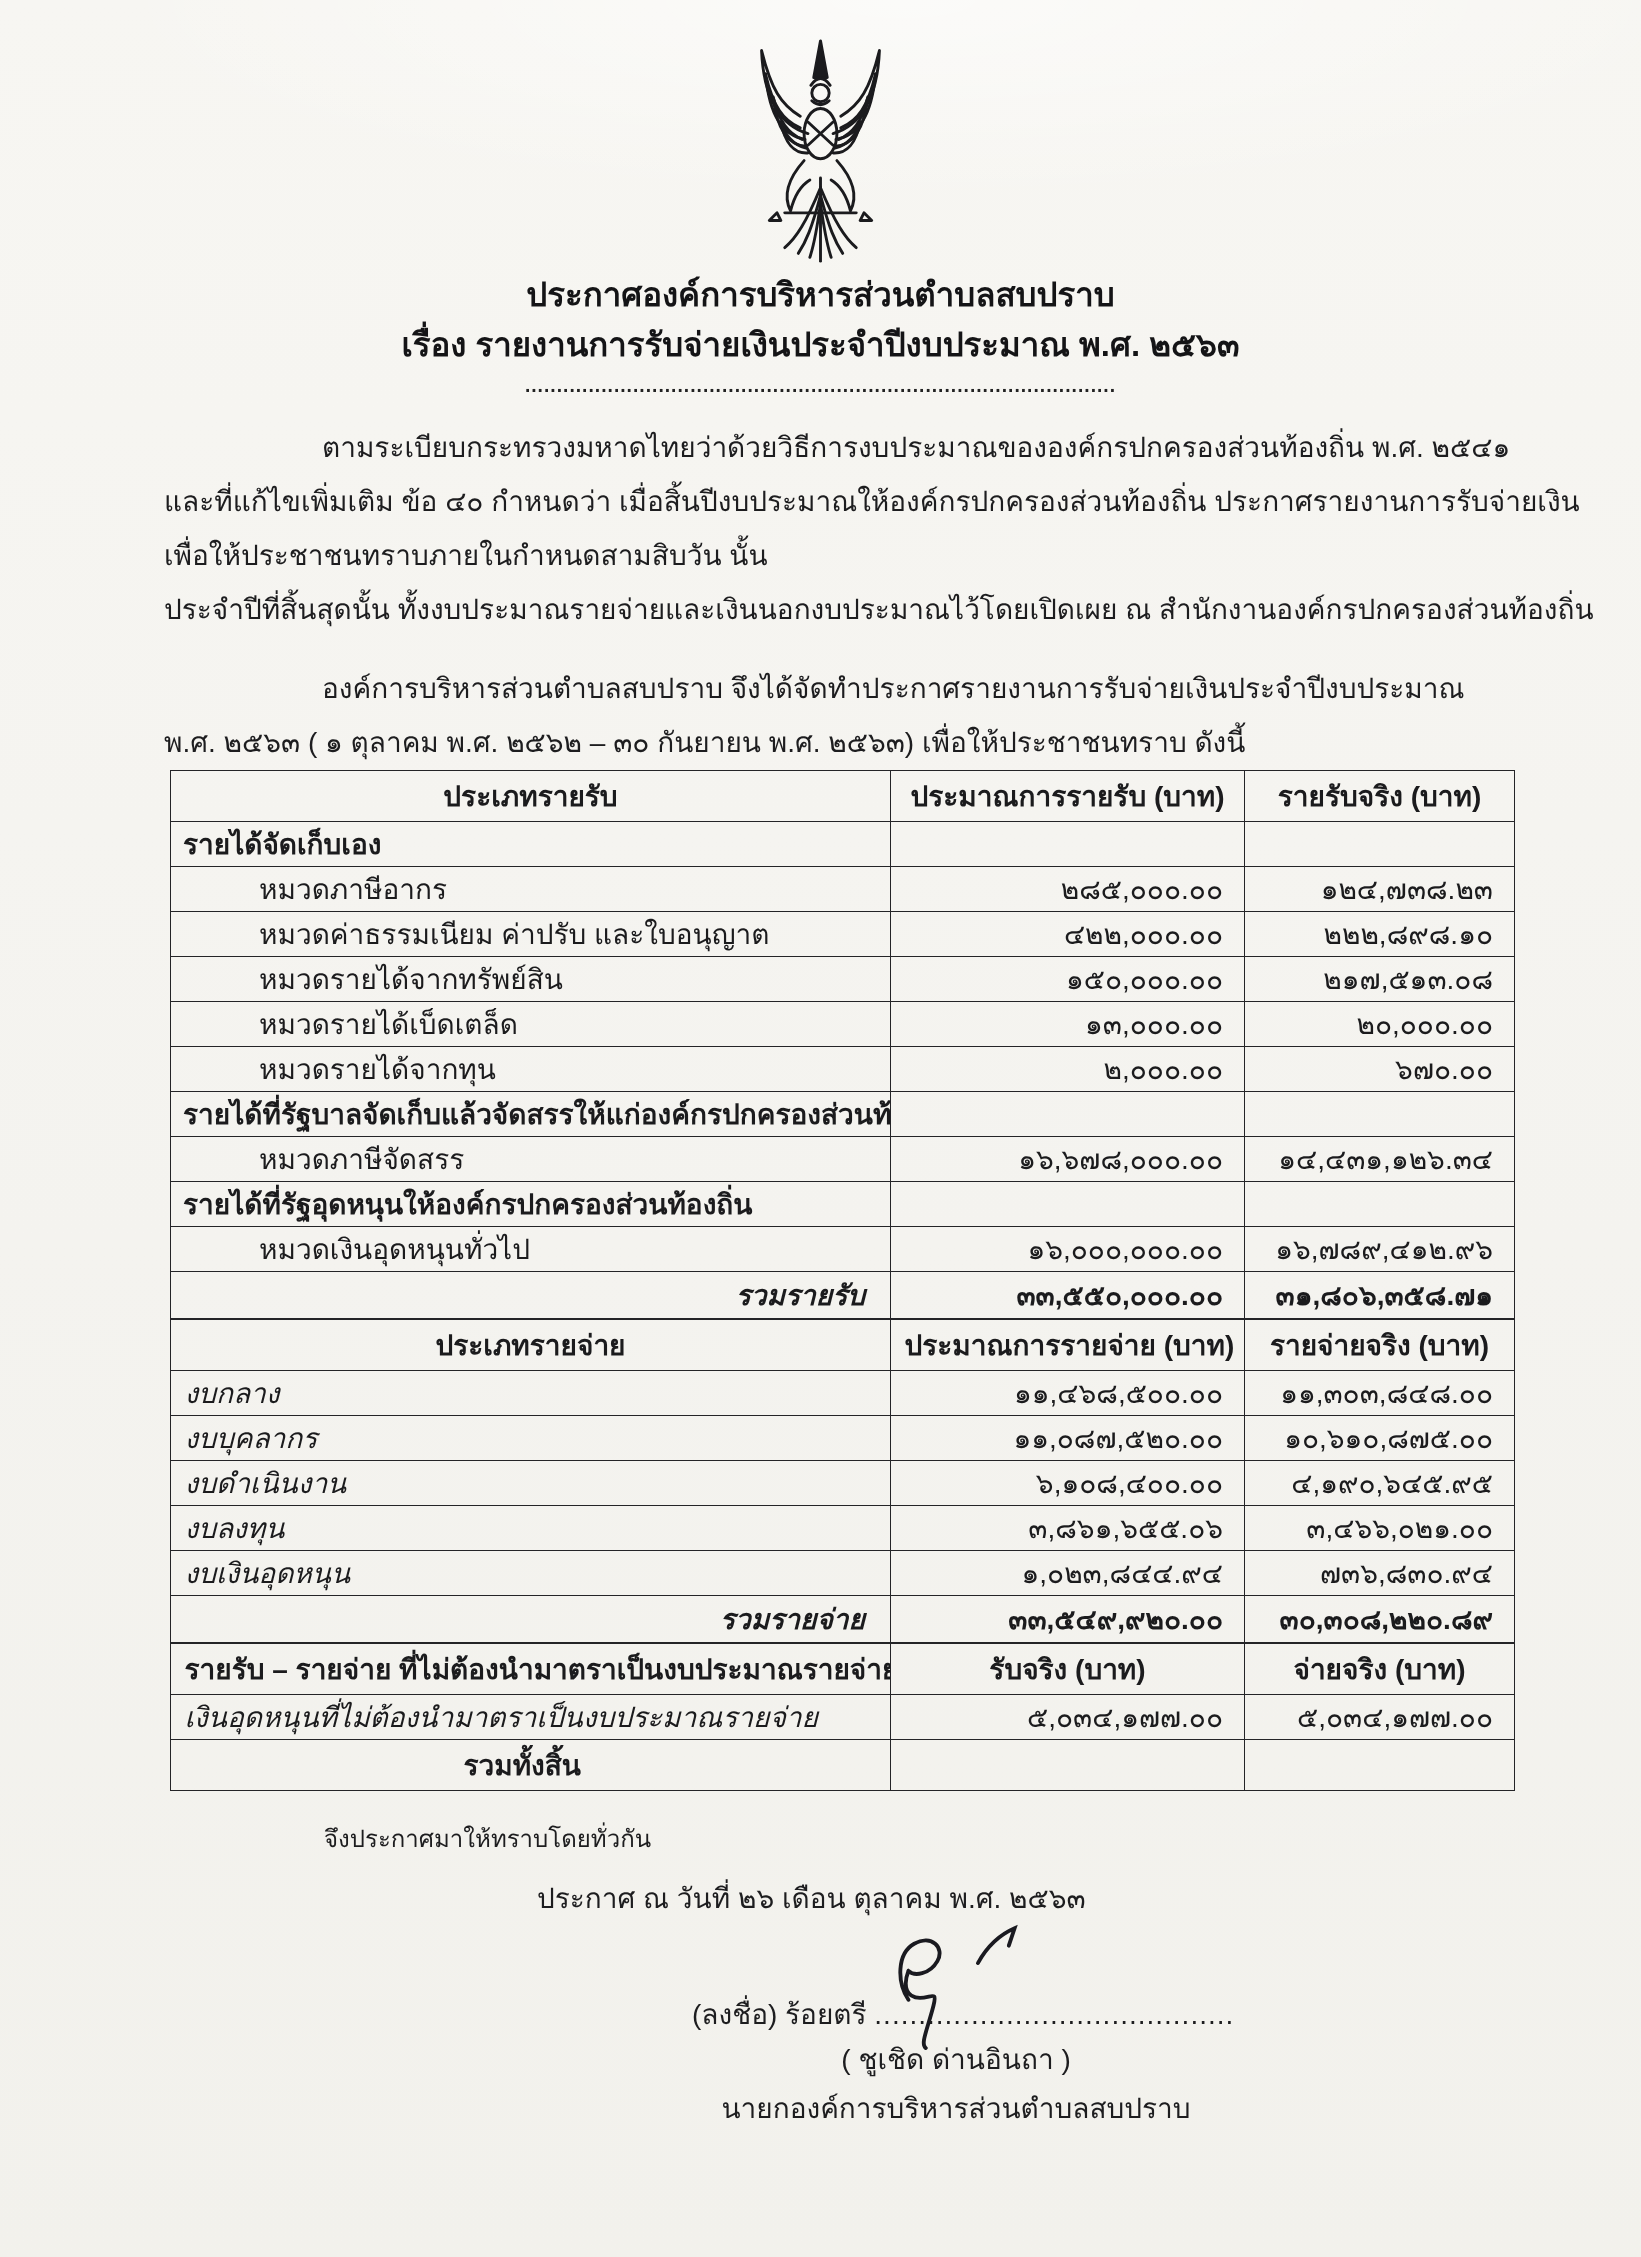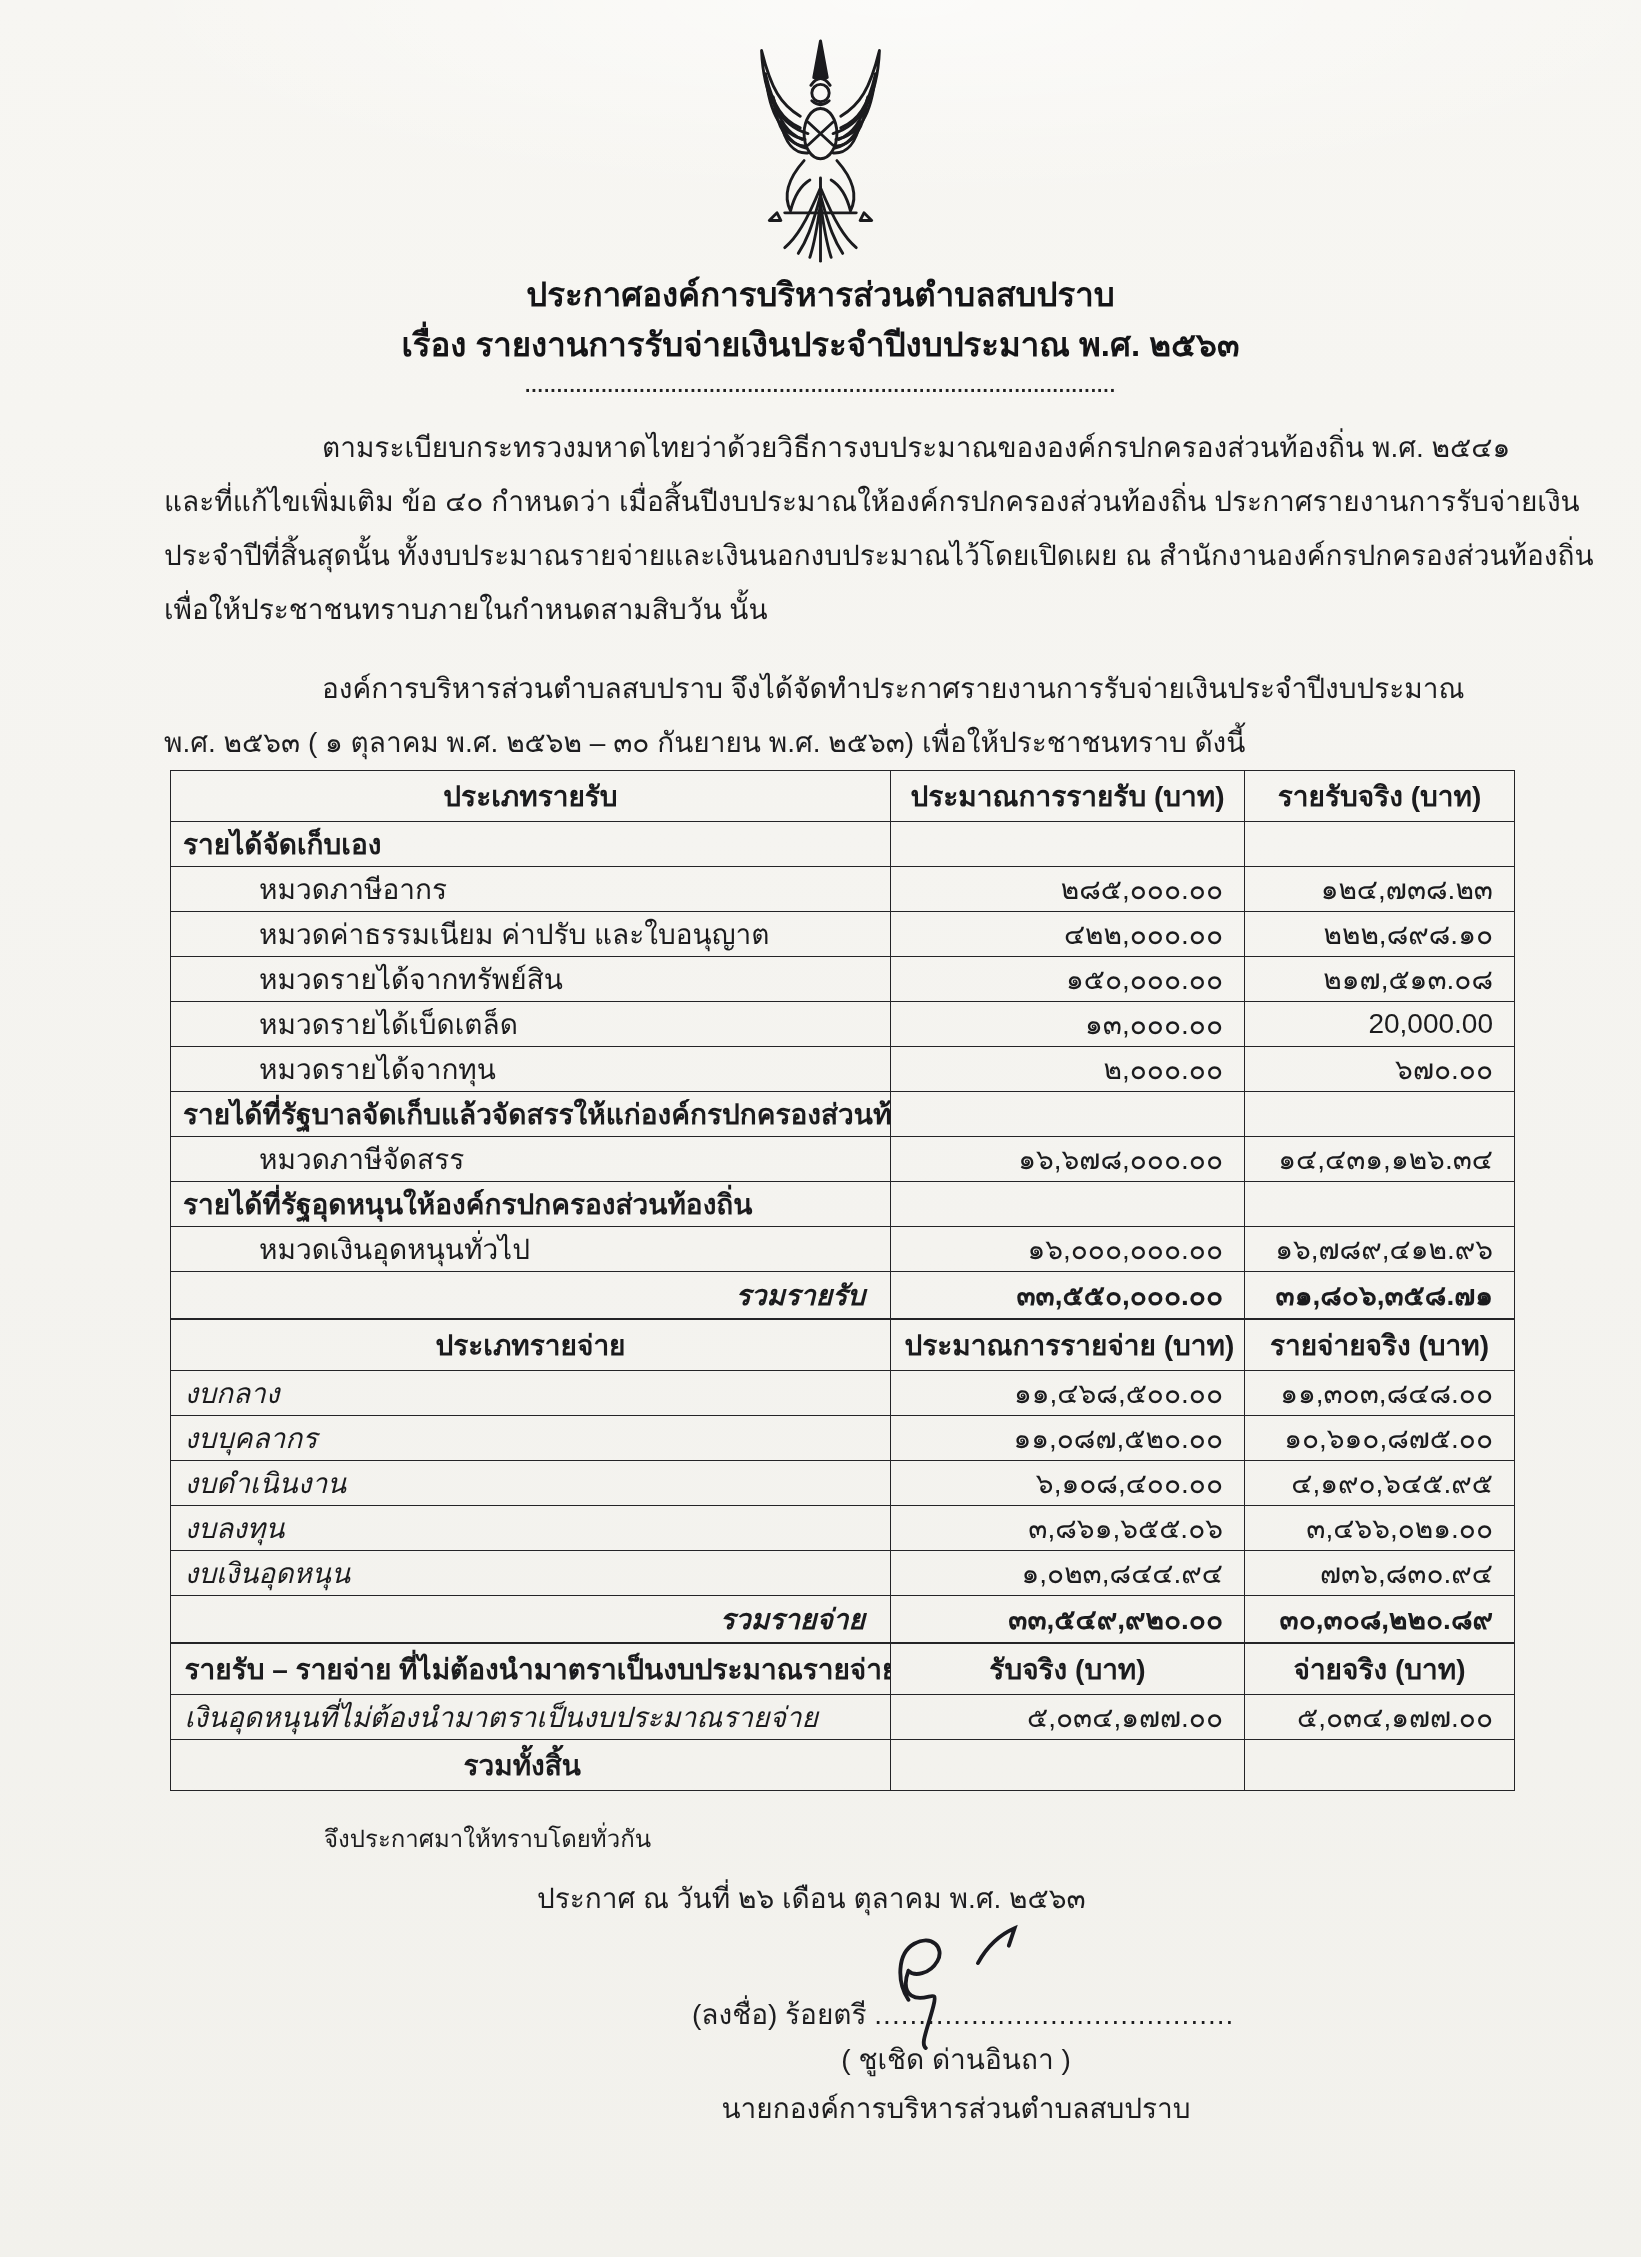--- a/index.html
+++ b/index.html
@@ -109,22 +109,22 @@
     </svg>
   </div>
 
   <div class="title">ประกาศองค์การบริหารส่วนตำบลสบปราบ</div>
   <div class="title second">เรื่อง รายงานการรับจ่ายเงินประจำปีงบประมาณ พ.ศ. ๒๕๖๓</div>
   <div class="divider">.............................................................................................</div>
 
   <div class="para p1">
     <div class="line indent">ตามระเบียบกระทรวงมหาดไทยว่าด้วยวิธีการงบประมาณขององค์กรปกครองส่วนท้องถิ่น พ.ศ. ๒๕๔๑</div>
     <div class="line">และที่แก้ไขเพิ่มเติม ข้อ ๔๐ กำหนดว่า เมื่อสิ้นปีงบประมาณให้องค์กรปกครองส่วนท้องถิ่น ประกาศรายงานการรับจ่ายเงิน</div>
+    <div class="line">เพื่อให้ประชาชนทราบภายในกำหนดสามสิบวัน นั้น</div>
     <div class="line">ประจำปีที่สิ้นสุดนั้น ทั้งงบประมาณรายจ่ายและเงินนอกงบประมาณไว้โดยเปิดเผย ณ สำนักงานองค์กรปกครองส่วนท้องถิ่น</div>
-    <div class="line">เพื่อให้ประชาชนทราบภายในกำหนดสามสิบวัน นั้น</div>
   </div>
 
   <div class="para p2">
     <div class="line indent">องค์การบริหารส่วนตำบลสบปราบ จึงได้จัดทำประกาศรายงานการรับจ่ายเงินประจำปีงบประมาณ</div>
     <div class="line">พ.ศ. ๒๕๖๓ ( ๑ ตุลาคม พ.ศ. ๒๕๖๒ – ๓๐ กันยายน พ.ศ. ๒๕๖๓) เพื่อให้ประชาชนทราบ ดังนี้</div>
   </div>
 
   <table class="doc-table t1">
     <colgroup>
         <col class="c1">
@@ -155,21 +155,21 @@
         <td class="num">๒๒๒,๘๙๘.๑๐</td>
       </tr>
       <tr class="item-row">
         <td class="label">หมวดรายได้จากทรัพย์สิน</td>
         <td class="num">๑๕๐,๐๐๐.๐๐</td>
         <td class="num">๒๑๗,๕๑๓.๐๘</td>
       </tr>
       <tr class="item-row">
         <td class="label">หมวดรายได้เบ็ดเตล็ด</td>
         <td class="num">๑๓,๐๐๐.๐๐</td>
-        <td class="num">20,000.00</td>
+        <td class="num">๒๐,๐๐๐.๐๐</td>
       </tr>
       <tr class="item-row">
         <td class="label">หมวดรายได้จากทุน</td>
         <td class="num">๒,๐๐๐.๐๐</td>
         <td class="num">๖๗๐.๐๐</td>
       </tr>
       <tr class="section-row">
         <td class="label">รายได้ที่รัฐบาลจัดเก็บแล้วจัดสรรให้แก่องค์กรปกครองส่วนท้องถิ่น</td>
         <td class="num"></td>
         <td class="num"></td>

